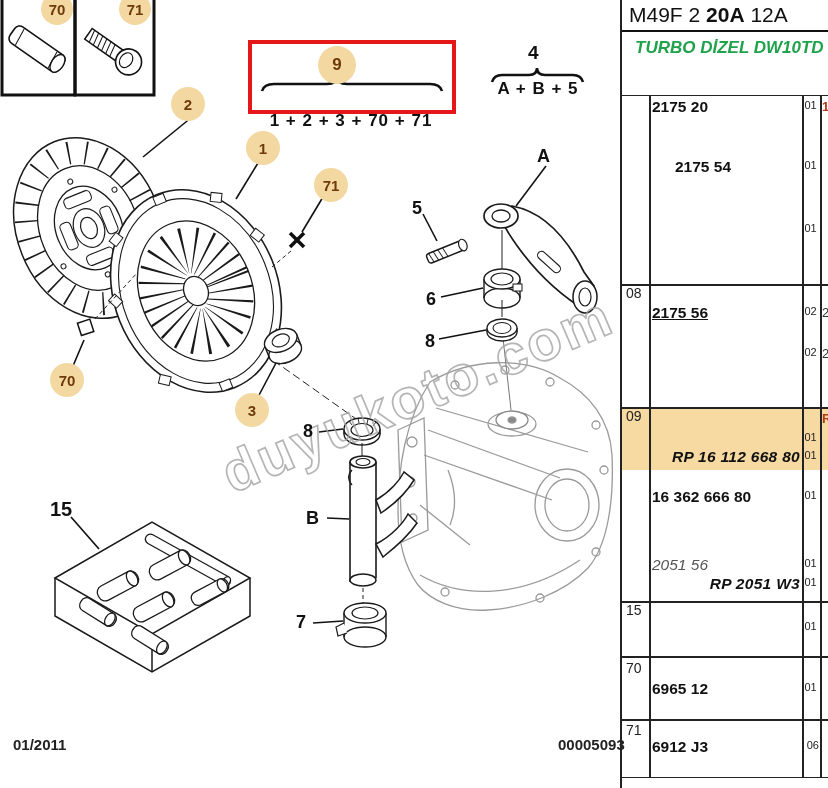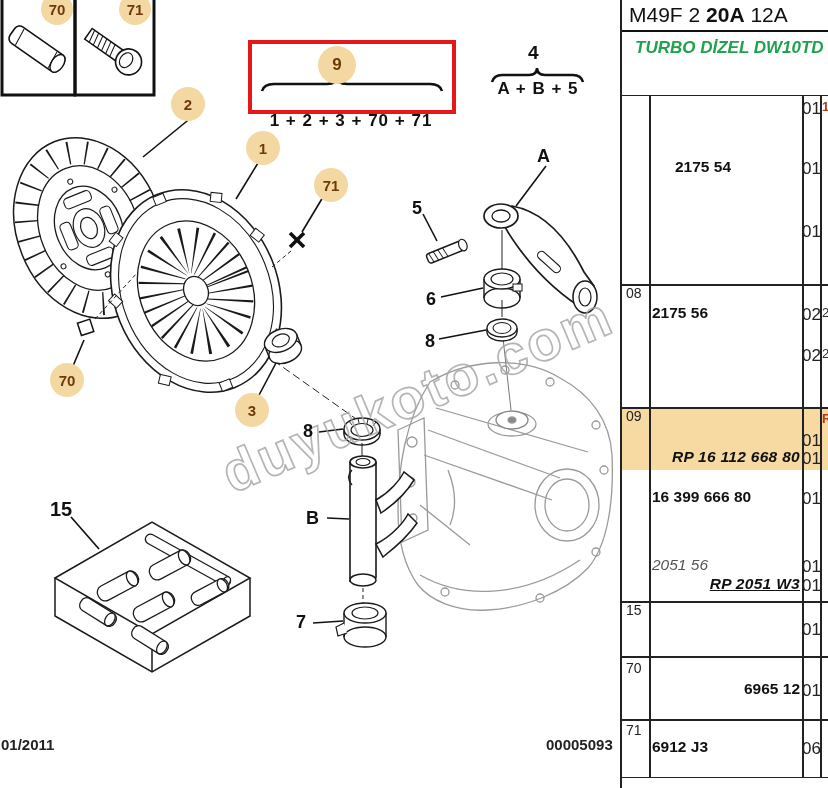--- a/index.html
+++ b/index.html
@@ -11,38 +11,38 @@
   .badge.small{width:32px;height:32px;}
   .badge.big{width:38px;height:38px;font-size:17px;}
   .plabel{position:absolute;font-weight:bold;color:#111;font-size:18px;z-index:5;}
   .formula{position:absolute;font-weight:bold;color:#111;font-size:17px;letter-spacing:1px;
            text-align:center;z-index:5;white-space:nowrap;}
   .kitbox{position:absolute;left:248px;top:40px;width:200px;height:66px;border:4px solid #e41818;z-index:4;}
   .watermark{position:absolute;left:212px;top:446px;width:520px;font-size:56px;font-weight:bold;
              letter-spacing:3px;transform:rotate(-23deg);transform-origin:left top;
              color:rgba(255,255,255,0.03);-webkit-text-stroke:1.7px #a3a3a3;opacity:.8;z-index:3;
              white-space:nowrap;pointer-events:none;}
-  .footer{position:absolute;font-weight:bold;font-size:15px;color:#222;z-index:5;}
+  .footer{position:absolute;font-weight:bold;font-size:15px;color:#222;z-index:5;margin-left:12px;}
   
   #tablewrap{position:absolute;left:620px;top:0;width:208px;height:788px;border-left:2px solid #222;}
   #thead{position:absolute;left:0;top:0;width:208px;height:27px;border-bottom:2px solid #111;
          font-size:21px;padding:3px 0 0 7px;box-sizing:content-box;white-space:nowrap;}
   #thead .tbold{font-weight:bold;}
   #subtitle{position:absolute;left:13px;top:38px;color:#1fa24b;font-style:italic;font-weight:bold;
             font-size:17px;white-space:nowrap;}
   #tablebox{position:absolute;left:0;top:95px;width:208px;height:681px;
             border-top:1.5px solid #222;border-bottom:1.5px solid #222;}
   .vline{position:absolute;top:0;bottom:0;width:1.5px;background:#222;}
   .hline{position:absolute;left:0;width:208px;height:1.5px;background:#222;}
   .hl-band{position:absolute;left:0;top:311px;width:208px;height:63px;background:#f7d9a2;}
   .ref{position:absolute;left:4px;font-size:14px;color:#222;}
   .part{position:absolute;left:30px;width:148px;font-weight:bold;font-size:15.5px;color:#111;white-space:nowrap;}
   .part.it{font-weight:normal;font-style:italic;color:#555;}
   .part.rp{font-style:italic;text-align:right;letter-spacing:.3px;}
-  .qty{position:absolute;left:180px;width:17px;text-align:center;font-size:17px;color:#222;}
+  .qty{position:absolute;left:180px;width:17px;text-align:center;font-size:11px;color:#222;}
   .edgefrag{position:absolute;left:200px;width:8px;overflow:hidden;font-size:13px;white-space:nowrap;}
   .edgefrag.red{color:#b33a1a;font-weight:bold;}
   .edgefrag.dark{color:#333;}
 </style>
 </head>
 <body>
 
 <div id="stage">
 
   <svg width="620" height="788" viewBox="0 0 620 788" style="position:absolute;left:0;top:0;z-index:2">
@@ -315,42 +315,43 @@
       <div class="hline" style="top:505px;"></div>
       <div class="hline" style="top:560px;"></div>
       <div class="hline" style="top:623px;"></div>
 
       <div class="ref" style="top:189px;">08</div>
       <div class="ref" style="top:312px;">09</div>
       <div class="ref" style="top:506px;">15</div>
       <div class="ref" style="top:564px;">70</div>
       <div class="ref" style="top:626px;">71</div>
 
+      <div class="part" style="top:2px;">2175 20</div>
       <div class="qty" style="top:3px;">01</div>
       <div class="part" style="top:62px;padding-left:23px;">2175 54</div>
       <div class="qty" style="top:63px;">01</div>
       <div class="qty" style="top:126px;">01</div>
 
-      <div class="part" style="top:208px;">2175 56</div>
+      <div class="part" style="top:208px;text-decoration:underline;">2175 56</div>
       <div class="qty" style="top:209px;">02</div>
       <div class="qty" style="top:250px;">02</div>
 
       <div class="qty" style="top:335px;">01</div>
       <div class="part rp" style="top:352px;">RP 16 112 668 80</div>
       <div class="qty" style="top:353px;">01</div>
-      <div class="part" style="top:392px;">16 399 666 80</div>
+      <div class="part" style="top:392px;">16 362 666 80</div>
       <div class="qty" style="top:393px;">01</div>
       <div class="part it" style="top:460px;">2051 56</div>
       <div class="qty" style="top:461px;">01</div>
-      <div class="part rp" style="top:479px;text-decoration:underline;">RP 2051 W3</div>
+      <div class="part rp" style="top:479px;">RP 2051 W3</div>
       <div class="qty" style="top:480px;">01</div>
 
       <div class="qty" style="top:524px;">01</div>
 
-      <div class="part" style="top:584px;text-align:right;">6965 12</div>
+      <div class="part" style="top:584px;">6965 12</div>
       <div class="qty" style="top:585px;">01</div>
 
       <div class="part" style="top:642px;">6912 J3</div>
       <div class="qty" style="top:643px;text-align:right;">06</div>
 
       <div class="edgefrag red" style="top:3px;">1</div>
       <div class="edgefrag dark" style="top:209px;">2</div>
       <div class="edgefrag dark" style="top:250px;">2</div>
       <div class="edgefrag red" style="top:315px;">R</div>
     </div>

